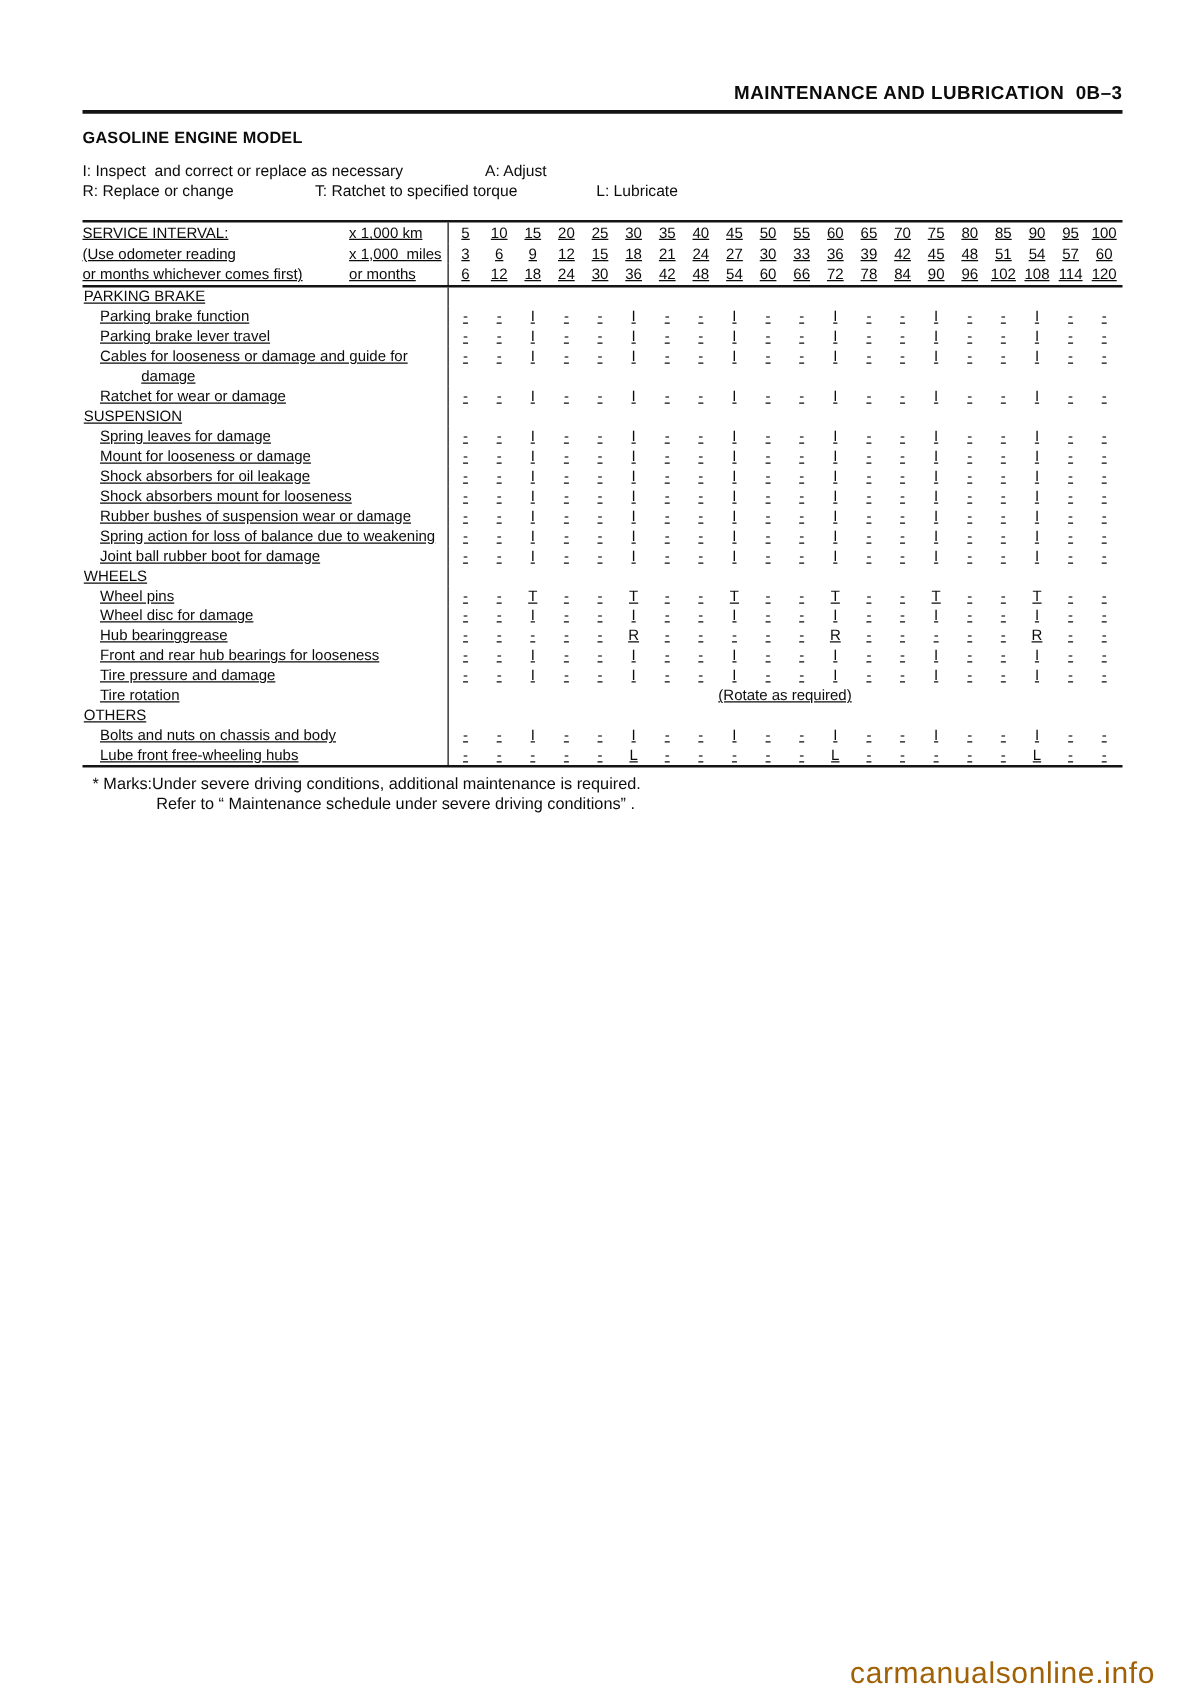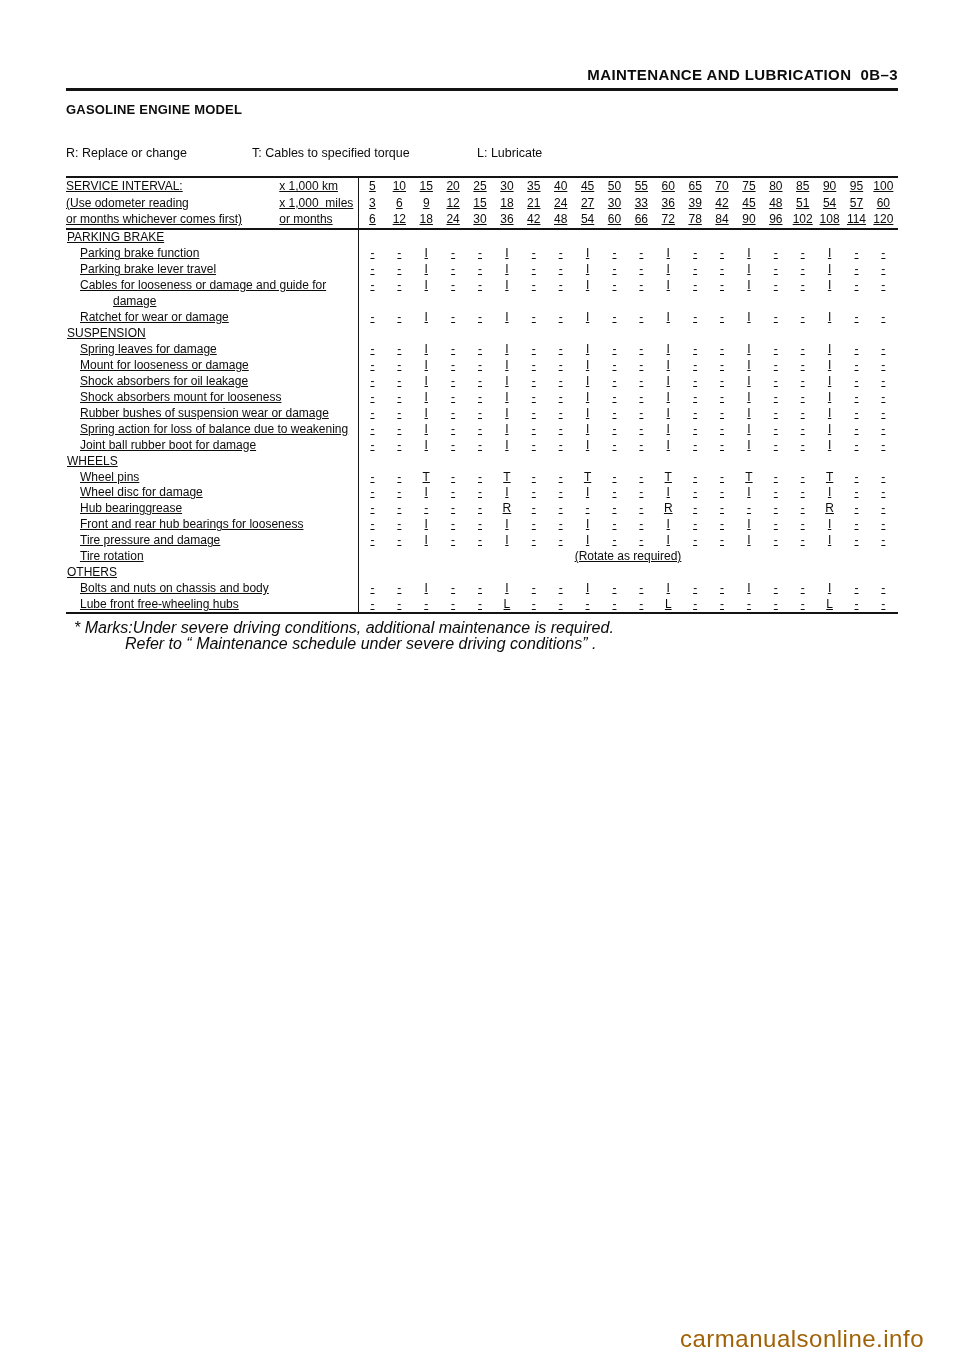--- a/index.html
+++ b/index.html
@@ -41,42 +41,46 @@
 
   .brow { display:flex; height:15.95px; align-items:center; font-size:12px; }
   .blabelwrap { width:293px; align-self:stretch; border-right:1.2px solid #141414; display:flex; align-items:center; }
   .blabel { white-space:nowrap; }
   .blabel.section { padding-left:1px; }
   .blabel.item { padding-left:14px; }
   .blabel.cont { padding-left:47px; }
   .bcol { font-size:12px; }
   .note { width:538px; text-align:center; font-size:12px; }
 
-  .footnote { position:absolute; font-size:16px; white-space:pre;font-style:italic; }
+  .footnote { position:absolute; font-size:13px; white-space:pre; }
   #footnote1 { left:74px; top:619px; }
   #footnote2 { left:125px; top:635px; }
 
   .watermark {
     position:absolute; left:680px; top:1325px;
     font-size:24px; color:#a16207; letter-spacing:0.5px; font-weight:400;
   }
 </style>
 </head>
 <body>
 
 <div class="page">
 
   <div class="page-header">MAINTENANCE AND LUBRICATION  0B–3</div>
   <div class="rule-top"></div>
 
   <div class="doc-title">GASOLINE ENGINE MODEL</div>
 
+  <div class="legend-line" id="legend1">
+    <span>I: Inspect  and correct or replace as necessary</span>
+    <span class="pos-a">A: Adjust</span>
+  </div>
   <div class="legend-line" id="legend2">
     <span>R: Replace or change</span>
-    <span class="pos-t">T: Cables to specified torque</span>
+    <span class="pos-t">T: Ratchet to specified torque</span>
     <span class="pos-l">L: Lubricate</span>
   </div>
 
   <div class="mtable">
     <div class="thead">
         <div class="hrow">
           <div class="hlabelwrap">
             <div class="hlabel">SERVICE INTERVAL:</div>
             <div class="hunit">x 1,000 km</div>
           </div>

